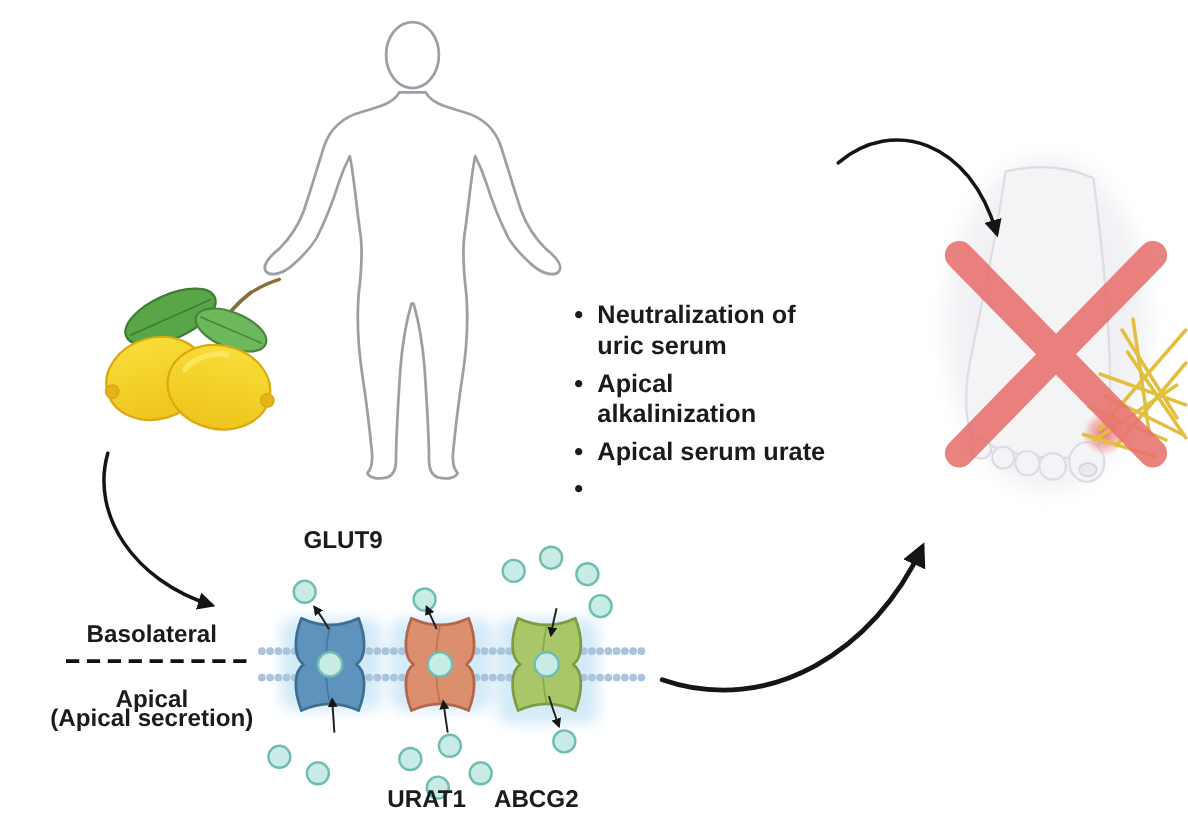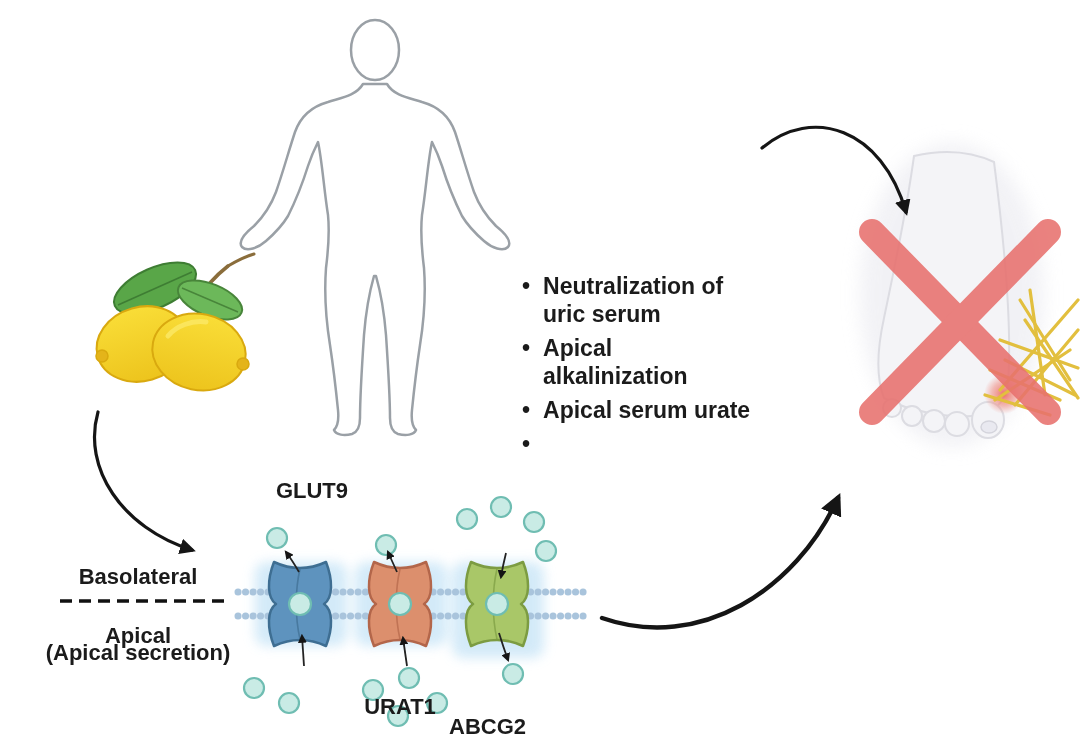--- a/index.html
+++ b/index.html
@@ -7,21 +7,21 @@
     position:relative;width:1080px;height:756px;background:#ffffff;overflow:hidden;
     font-family:"Liberation Sans", sans-serif;color:#1b1b1b;
   }
   #scene{position:absolute;left:0;top:0;width:1080px;height:756px;}
   .label{position:absolute;font-weight:700;color:#1b1b1b;}
   .memlabel{left:18px;width:240px;text-align:center;font-size:22px;}
   #glut9-label{left:252px;top:478px;width:96px;text-align:right;font-size:22px;}
   #basolateral-label{top:564px;}
   #apical-label{top:612px;margin-top:11px;}
   #apical-sublabel{top:640px;}
-  #urat1-label{left:352px;top:694px;width:96px;text-align:center;font-size:22px;}
+  #urat1-label{left:352px;top:714px;width:96px;font-size:22px;}
   #abcg2-label{left:449px;top:714px;width:96px;font-size:22px;}
   #effects{position:absolute;left:522px;top:272px;width:238px;list-style:none;margin:0;padding:0;}
   #effects li{display:flex;align-items:flex-start;margin-bottom:6px;font-size:23px;font-weight:700;line-height:1.22;}
   #effects li .dot{flex:0 0 auto;margin-right:13px;font-size:23px;line-height:1.22;}
 </style>
 </head>
 <body>
 
 <div id="canvas">
 

